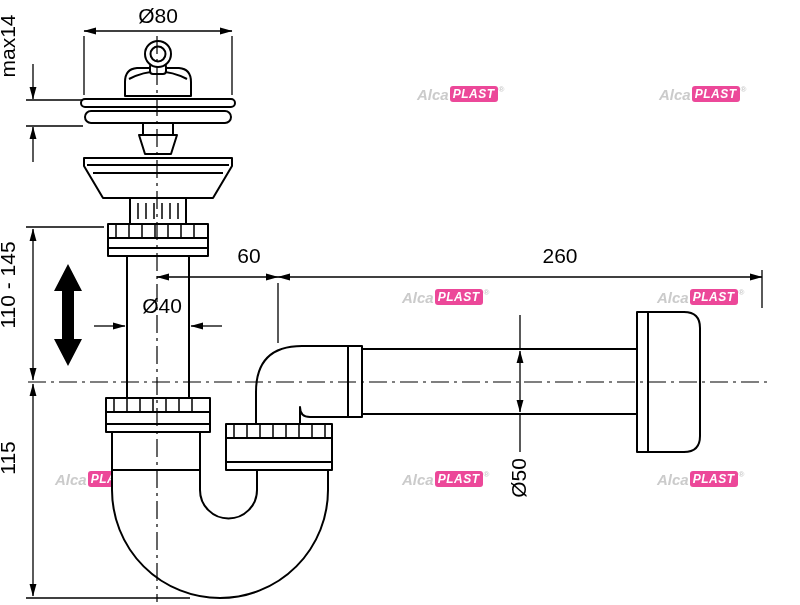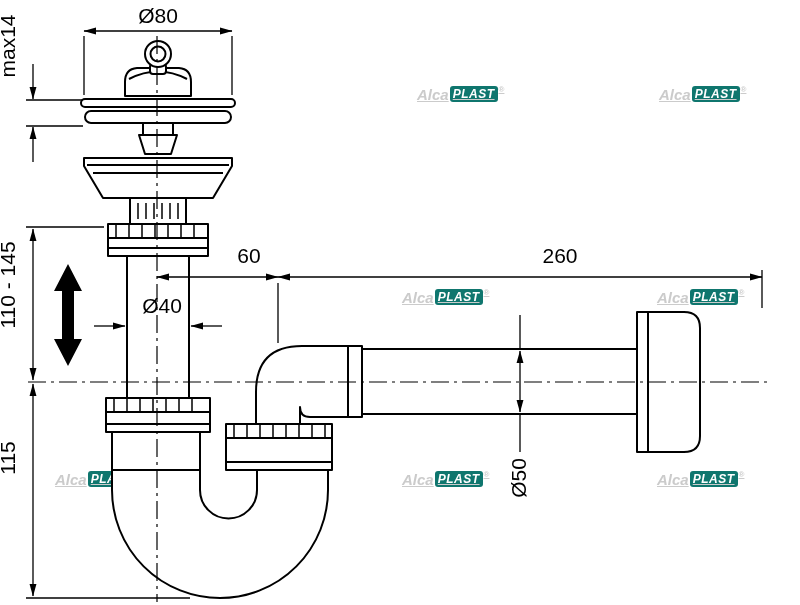--- a/index.html
+++ b/index.html
@@ -1,21 +1,21 @@
 <!DOCTYPE html>
 <html><head>
 <meta charset="utf-8">
 <style>
   html,body{margin:0;padding:0;background:#fff;}
   .stage{position:relative;width:800px;height:605px;background:#ffffff;overflow:hidden;
          font-family:"Liberation Sans",sans-serif;}
   .stage svg{position:absolute;left:0;top:0;z-index:2;}
   .wm{position:absolute;z-index:1;display:flex;align-items:flex-start;gap:1px;
-      color:#cbcbcb;font:italic bold 15px "Liberation Sans",sans-serif;white-space:nowrap;text-decoration:underline;}
-  .wm .plast{background:#0f766e;color:#ffffff;border-radius:3px;padding:0 3px;
+      color:#cbcbcb;font:italic bold 15px "Liberation Sans",sans-serif;white-space:nowrap;}
+  .wm .plast{background:#ec4899;color:#ffffff;border-radius:3px;padding:0 3px;
              font-style:italic;font-size:12px;line-height:16px;letter-spacing:.5px;}
   .wm .reg{font-size:8px;font-style:normal;line-height:8px;}
   svg text{font-family:"Liberation Sans",sans-serif;font-size:21px;fill:#000;}
 </style>
 </head>
 <body>
 
 <div class="stage">
 
   <div class="wm" style="left:417px;top:86px">

